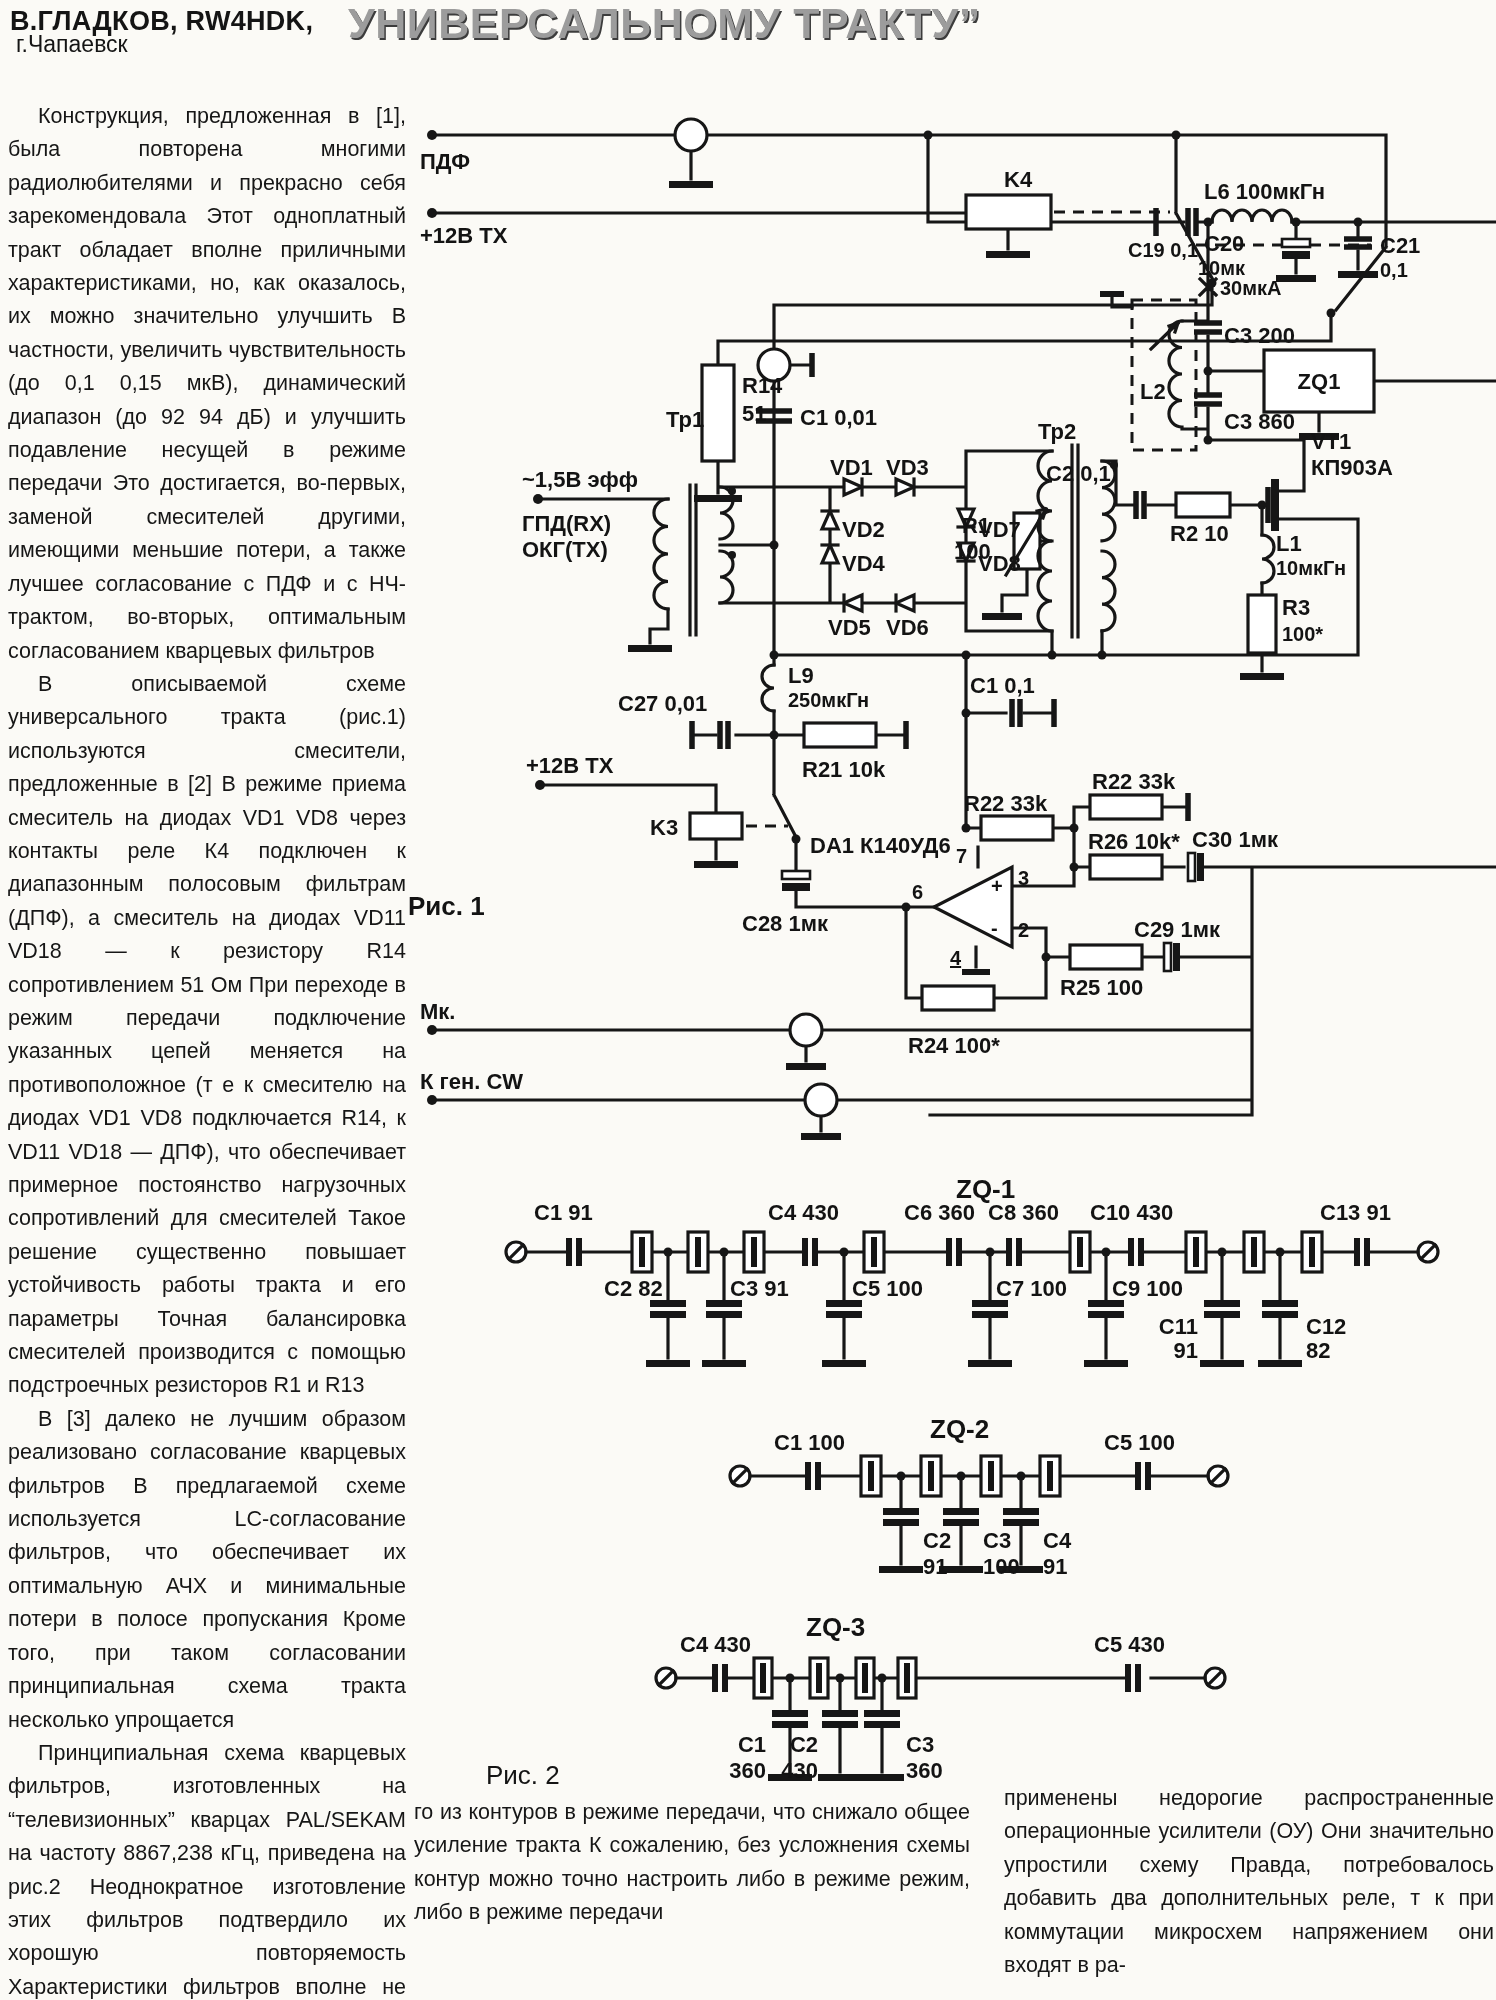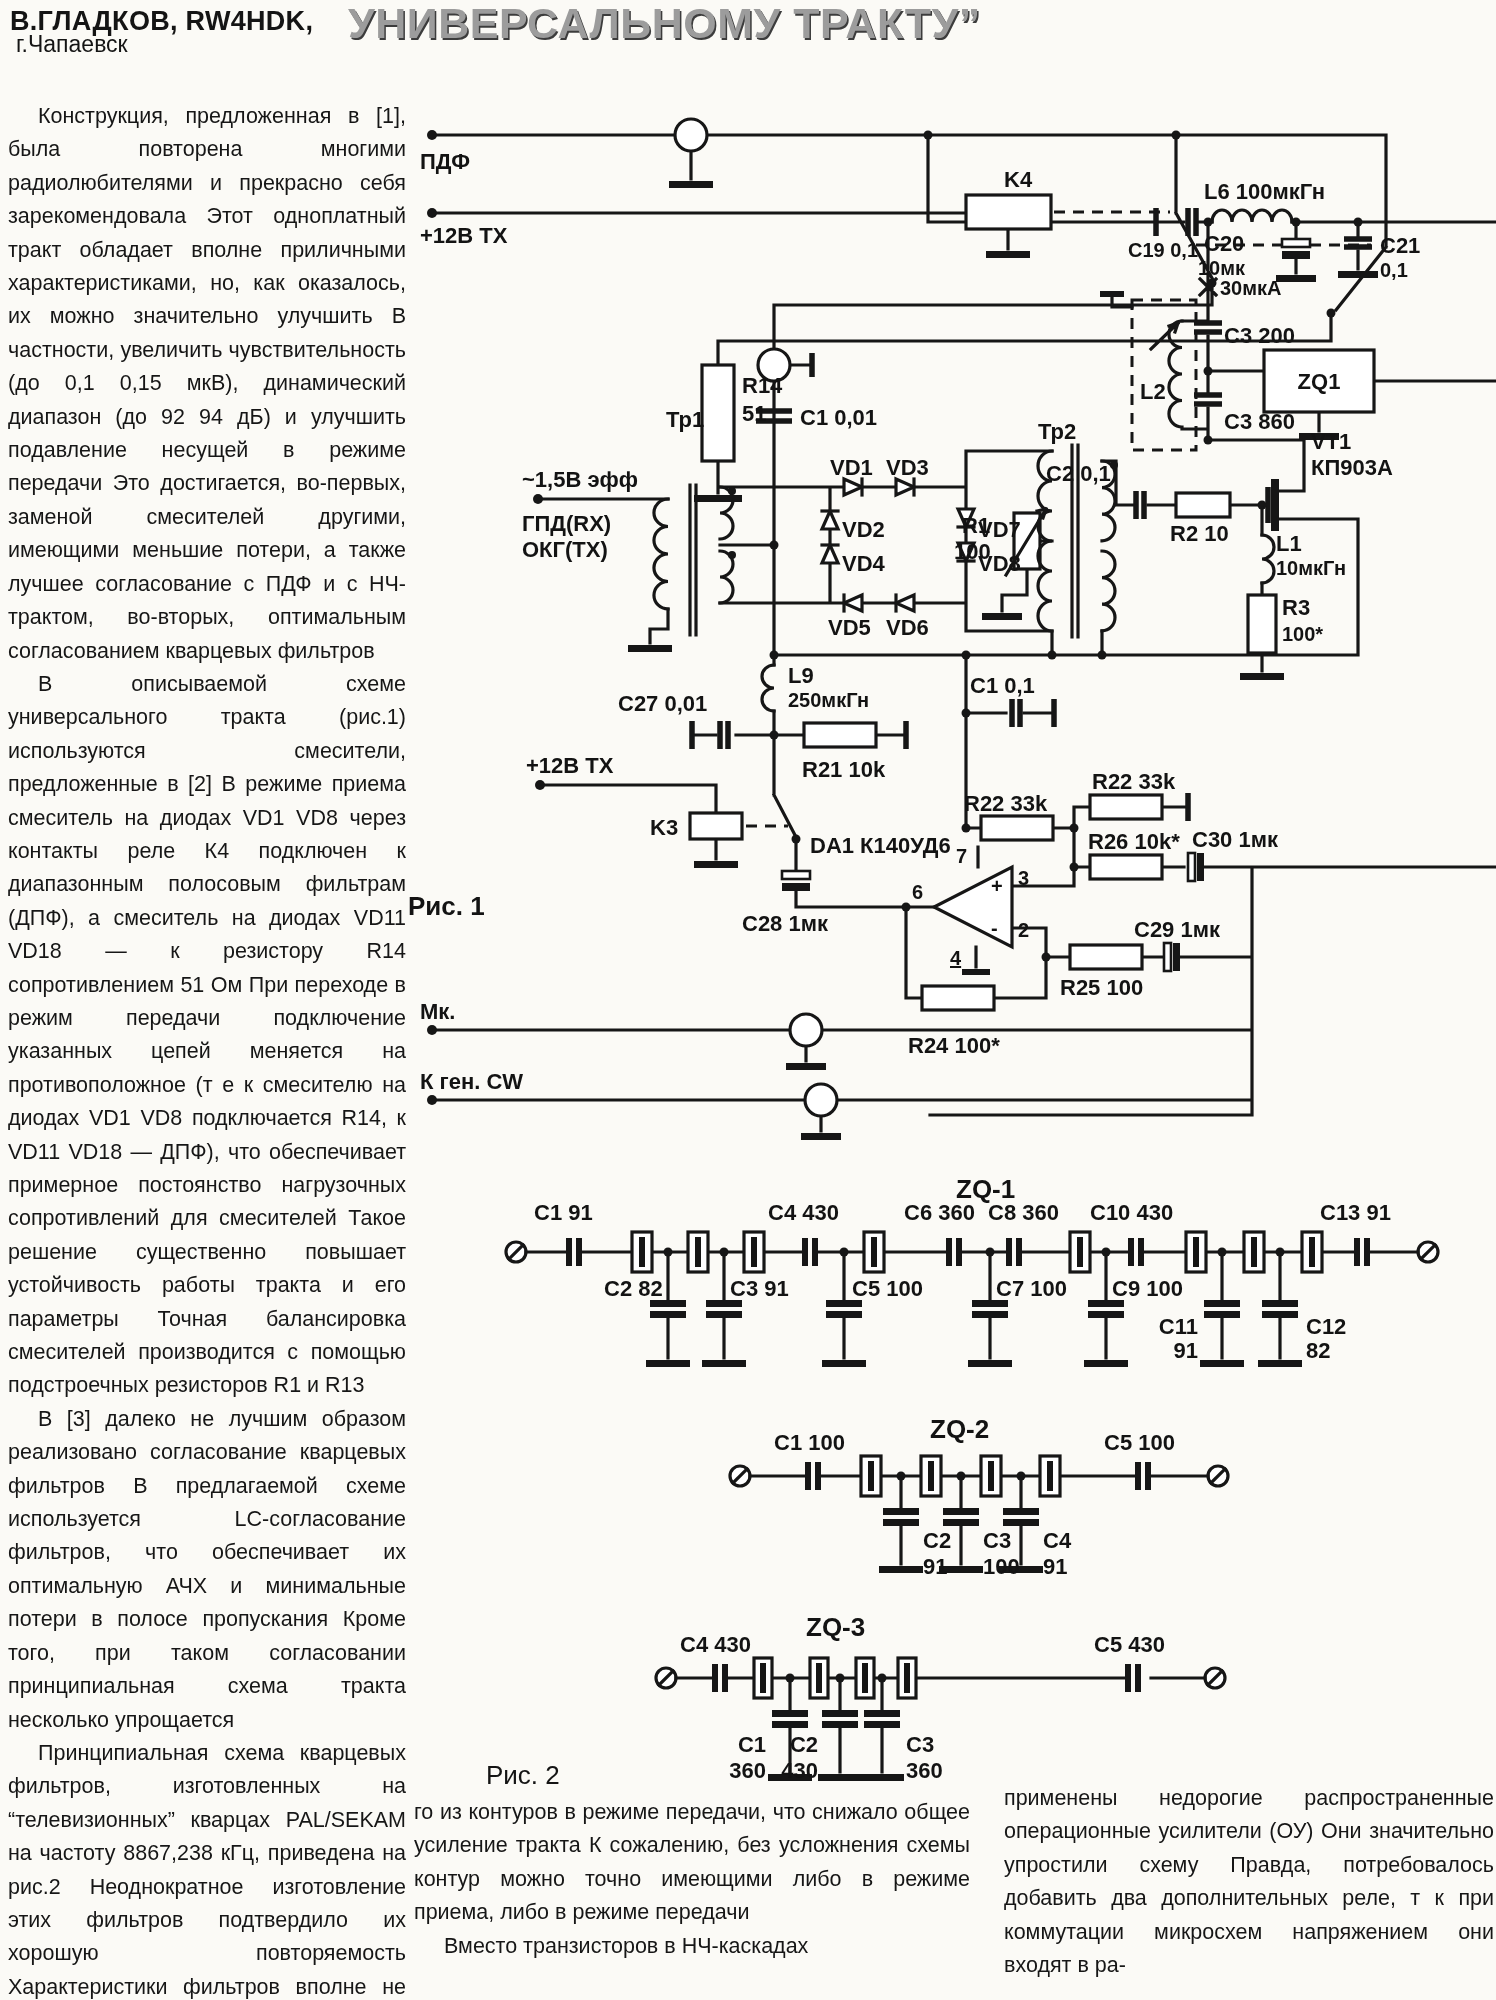--- a/index.html
+++ b/index.html
@@ -468,18 +468,17 @@
     <text class="tl" x="412" y="592" text-anchor="end">C2</text>
     <text class="tl" x="412" y="618" text-anchor="end">430</text>
     <text class="tl" x="500" y="592">C3</text>
     <text class="tl" x="500" y="618">360</text>
   </g>
 </svg>
 
 <div class="abs figcap" style="left:486px;top:1760px">Рис. 2</div>
 
 <div class="abs col colM">
-  <p class="noind">го из контуров в режиме передачи, что снижало общее усиление тракта  К сожалению, без усложнения схемы контур можно точно имеющими либо в режиме приема, либо в режиме передачи</p>
-  <p>Вместо транзисторов в НЧ-каскадах</p>
+  <p class="noind">го из контуров в режиме передачи, что снижало общее усиление тракта  К сожалению, без усложнения схемы контур можно точно настроить либо в режиме режим, либо в режиме передачи</p>
 </div>
 <div class="abs col colR">
   <p class="noind">применены недорогие распространенные операционные усилители (ОУ)  Они значительно упростили схему  Правда, потребовалось добавить два дополнительных реле, т к  при коммутации микросхем напряжением они входят в ра-</p>
 </div>
 
 </body></html>

